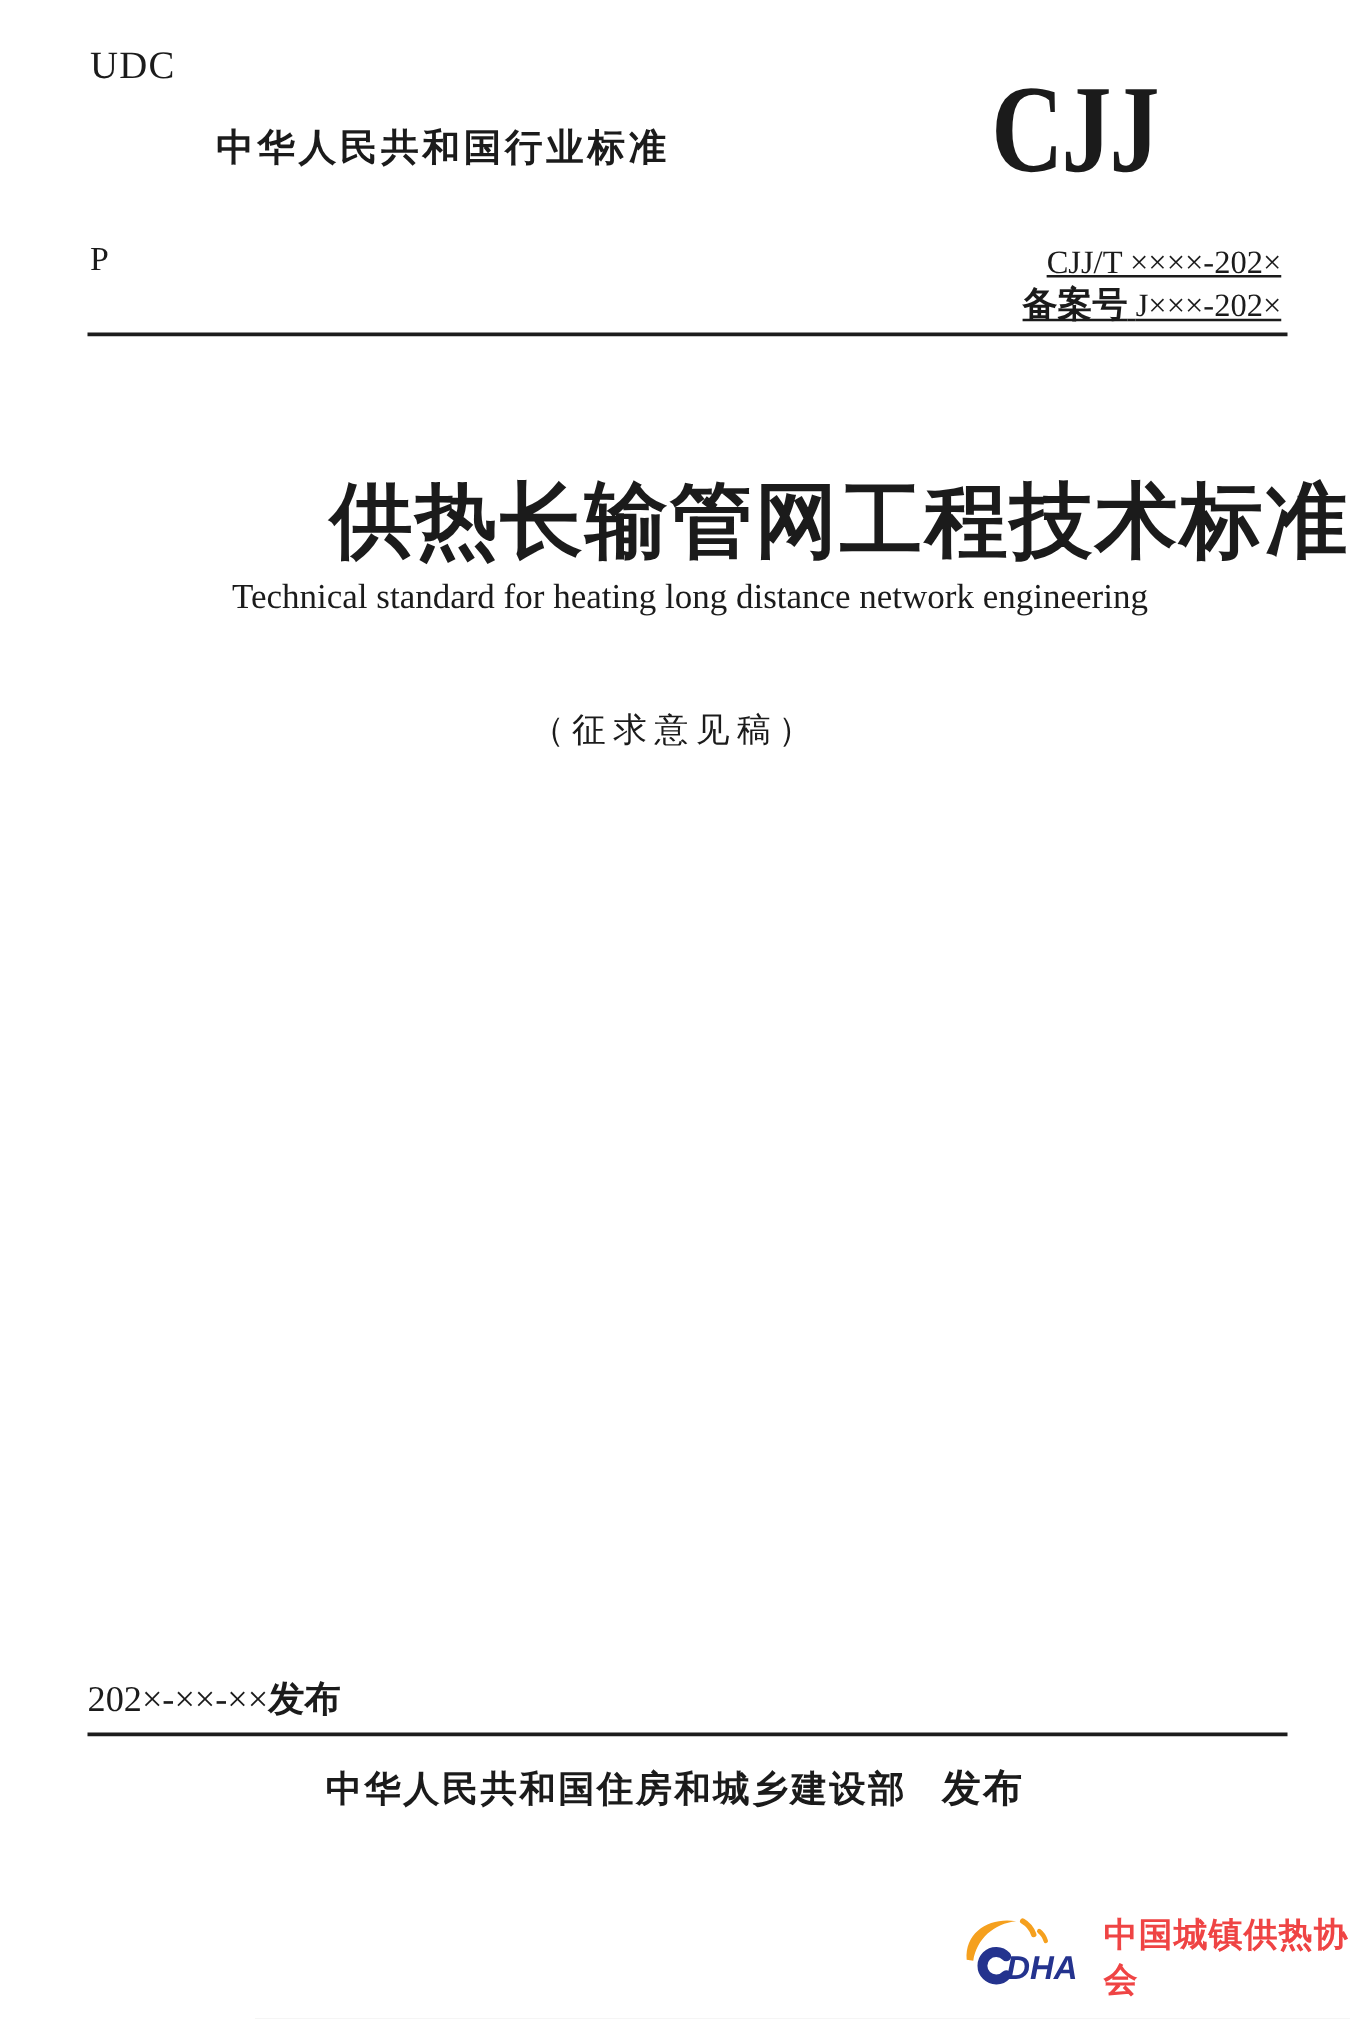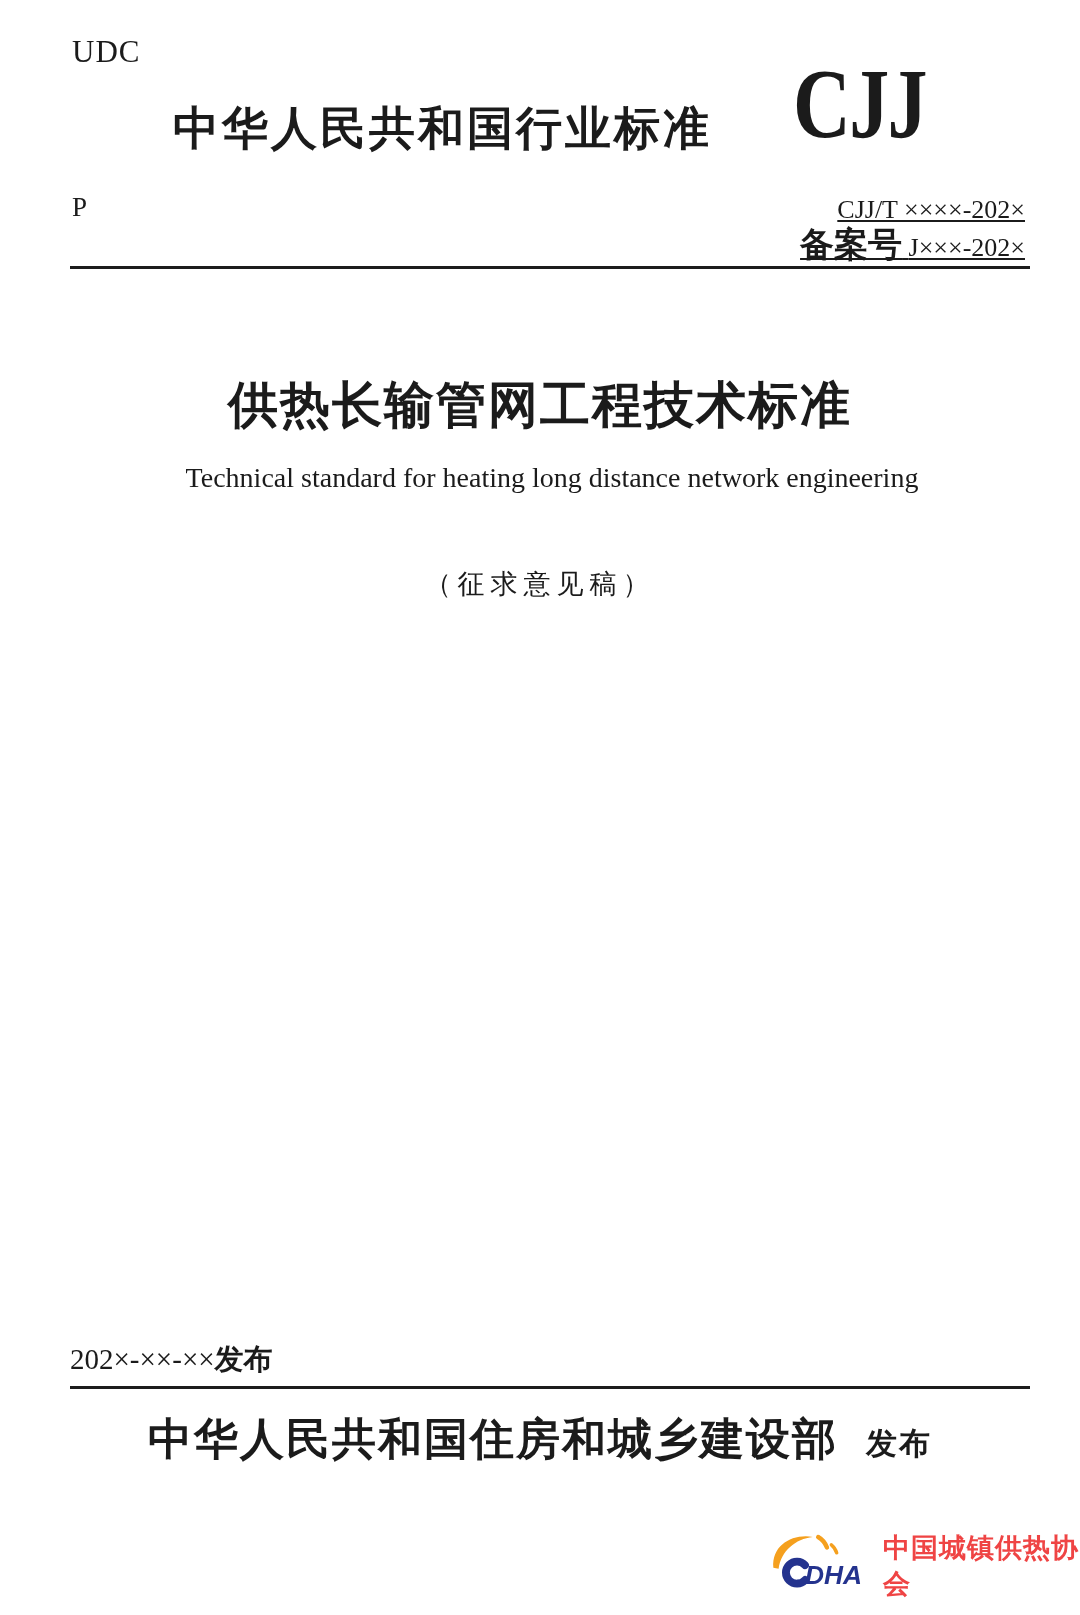--- a/index.html
+++ b/index.html
@@ -10,48 +10,48 @@
     background:#ffffff;
     color:#1b1b1b;
     font-family:"Liberation Serif","DejaVu Serif",serif;
     overflow:hidden;
   }
   .abs { position:absolute; }
   .serif { font-family:"Liberation Serif","DejaVu Serif",serif; }
   .hei   { font-family:"Liberation Sans","DejaVu Sans",sans-serif; font-weight:bold; }
 
   .udc { left:72px; top:34px; font-size:31px; letter-spacing:1px; }
-  .header-title { left:173px; top:98px; font-size:46px; letter-spacing:3px; }
+  .header-title { left:173px; top:98px; font-size:30px; letter-spacing:3px; }
   .code-big {
     left:793px; top:50px; font-size:100px; line-height:1.08;
     font-weight:bold; transform:scaleX(0.80); transform-origin:left top;
     letter-spacing:-2px;
   }
   .p-label { left:72px; top:192px; font-size:27px; }
   .codes { right:55px; top:193px; text-align:right; font-size:26px; line-height:34px; }
   .codes .row { display:block;text-decoration:underline; }
   .rule { left:70px; width:960px; height:3px; background:#1c1c1c; }
   .rule1 { top:266px; }
   .rule2 { top:1386px; }
 
-  .title-cn { left:0; top:372px; width:1080px; text-align:center;
-              font-size:50px; letter-spacing:2px; }
+  .title-cn { left:0; top:372px; width:1080px; text-align:right;
+              font-size:66px; letter-spacing:2px; }
   .title-en { left:0; top:462px; width:1080px; text-align:center;
               font-size:28px;padding-left:12px; }
   .draft    { left:0; top:566px; width:1080px; text-align:center;
               font-size:27px; letter-spacing:6px; }
 
   .dates { left:70px; top:1340px; width:870px;
            display:flex; justify-content:space-between;
            font-size:29px; }
   .dates .lbl { font-family:"Liberation Sans","DejaVu Sans",sans-serif;
                 font-weight:bold; font-size:29px; }
 
   .publisher { left:0; top:1410px; width:1080px; text-align:center; }
-  .publisher .org { font-size:44px; letter-spacing:2px; }
+  .publisher .org { font-size:29px; letter-spacing:2px; }
   .publisher .act { font-size:31px; margin-left:28px; letter-spacing:2px; }
 
   .logo-row { left:754px; top:1524px; display:flex; align-items:center; gap:6px; }
   .logo-name { font-family:"Liberation Sans","DejaVu Sans",sans-serif;
                font-weight:bold; font-size:27px; color:#ef4444; letter-spacing:1px; }
 </style>
 </head>
 <body>
 
 <div class="page">
@@ -60,21 +60,21 @@
 
   <div class="abs header-title hei">中华人民共和国行业标准</div>
 
   <div class="abs code-big serif">CJJ</div>
 
   <div class="abs p-label serif">P</div>
 
   <div class="abs codes">
     <span class="row serif">CJJ/T ××××-202×</span>
     <span class="row">
-      <span class="hei" style="font-size:34px;text-align:right;">备案号</span>
+      <span class="hei" style="font-size:28px;text-align:right;">备案号</span>
       <span class="serif">J×××-202×</span>
     </span>
   </div>
 
   <div class="abs rule rule1"></div>
 
   <div class="abs title-cn hei">供热长输管网工程技术标准</div>
 
   <div class="abs title-en serif">Technical standard for heating long distance network engineering</div>
 

